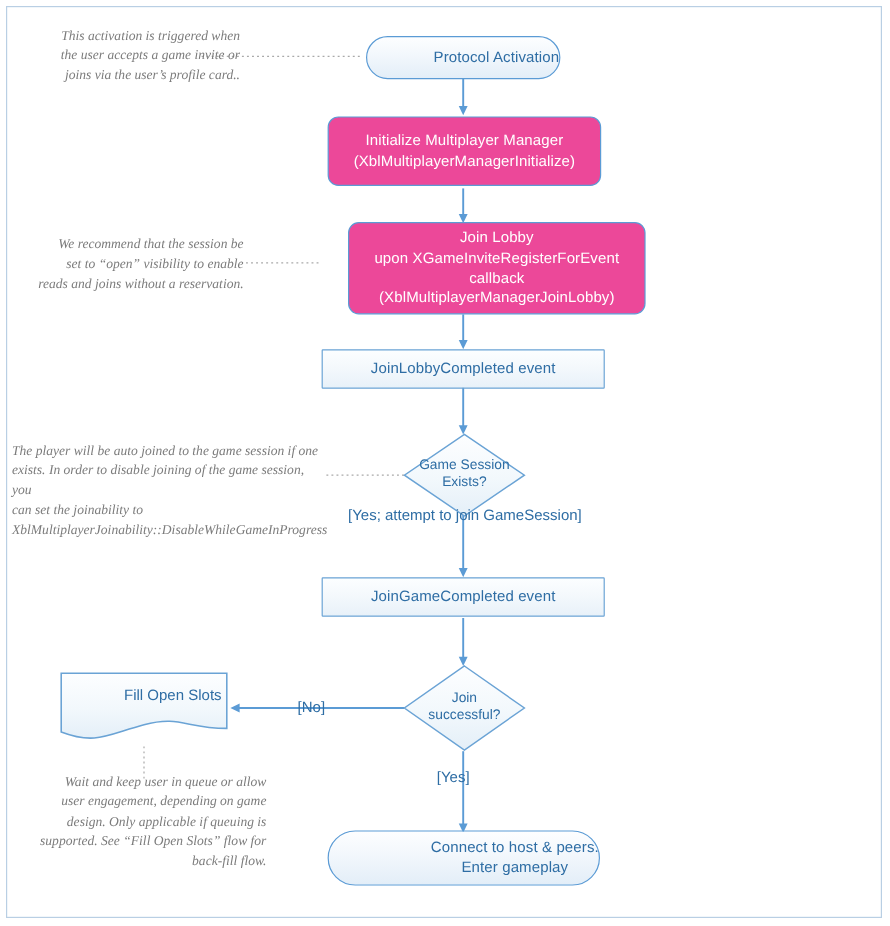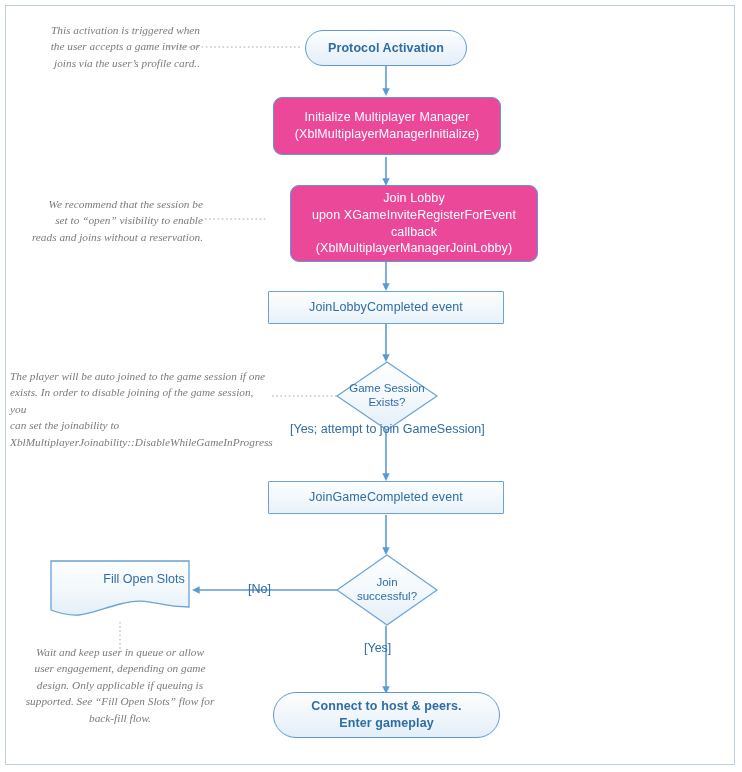--- a/index.html
+++ b/index.html
@@ -49,22 +49,23 @@
     font-size: 12.5px;
     line-height: 1.33;
     letter-spacing: 0.1px;
   }
 
   
   .terminator {
     background: linear-gradient(180deg, #fdfeff 0%, #f2f7fc 45%, #e3eef8 100%);
     border: 1.3px solid #5b9bd5;
     border-radius: 999px;
-    font-weight: bold;
-    color: #2e6da4;
+    font-weight: normal;
+    color: #2e6da4;
+    justify-content: flex-end;
   }
 
   
   .process-solid {
     background: #ec4899;
     border: 1px solid #5b9bd5;
     border-radius: 9px;
     color: #ffffff;
     font-weight: normal;
   }
@@ -110,21 +111,21 @@
   .note {
     position: absolute;
     color: #7b7b7b;
     font-family: "Liberation Serif", "DejaVu Serif", serif;
     font-style: italic;
     font-size: 11.3px;
     line-height: 1.45;
   }
   .note.right  { text-align: right; }
   .note.left   { text-align: left;  }
-  .note.center { text-align: center;}
+  .note.center { text-align: right;}
 </style>
 </head>
 <body>
 
 <div id="canvas">
 
   <div class="frame"></div>
 
   <svg class="svg-layer" viewBox="0 0 742 772" width="742" height="772" xmlns="http://www.w3.org/2000/svg">
     <defs>

